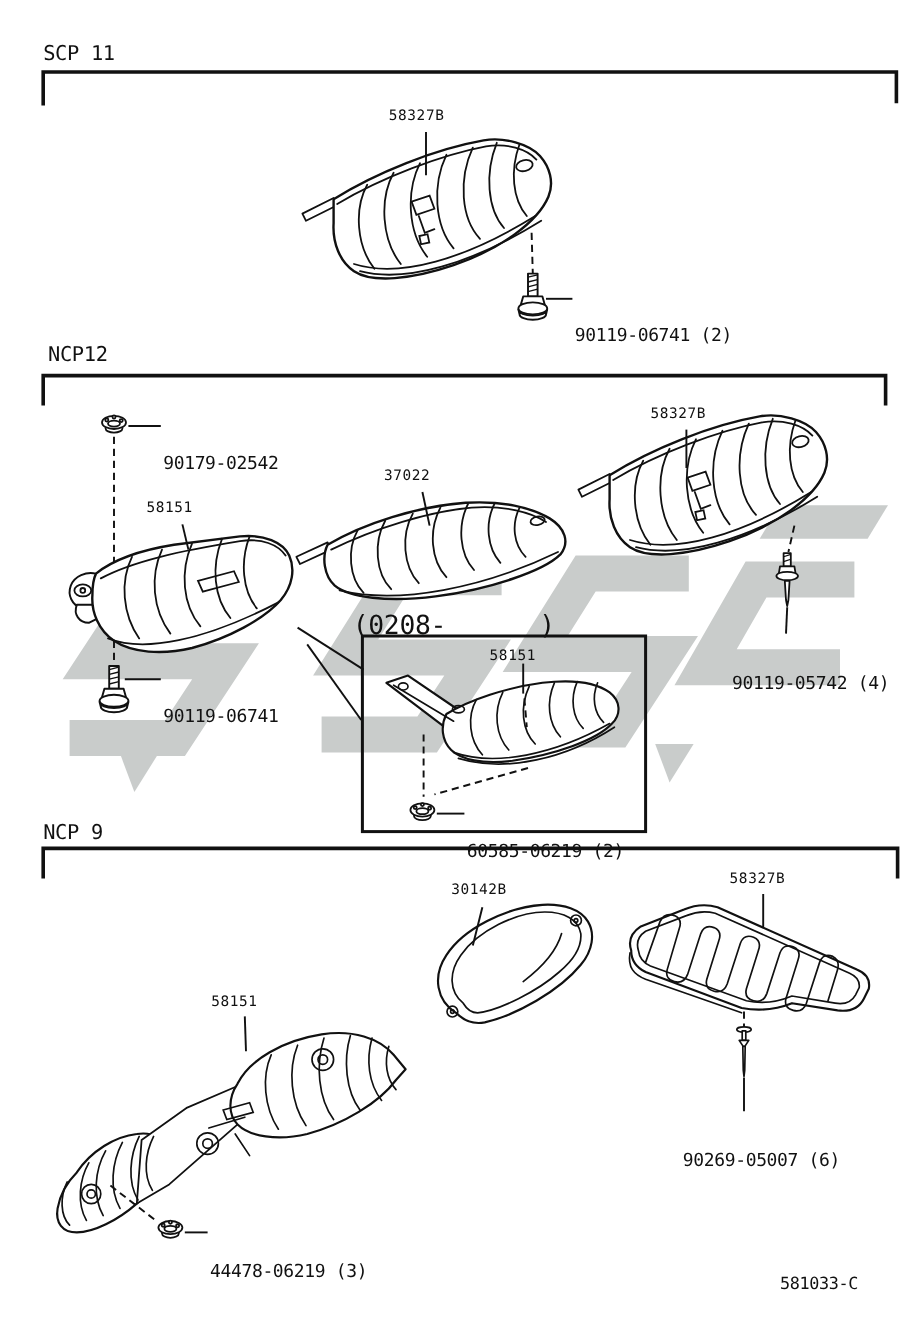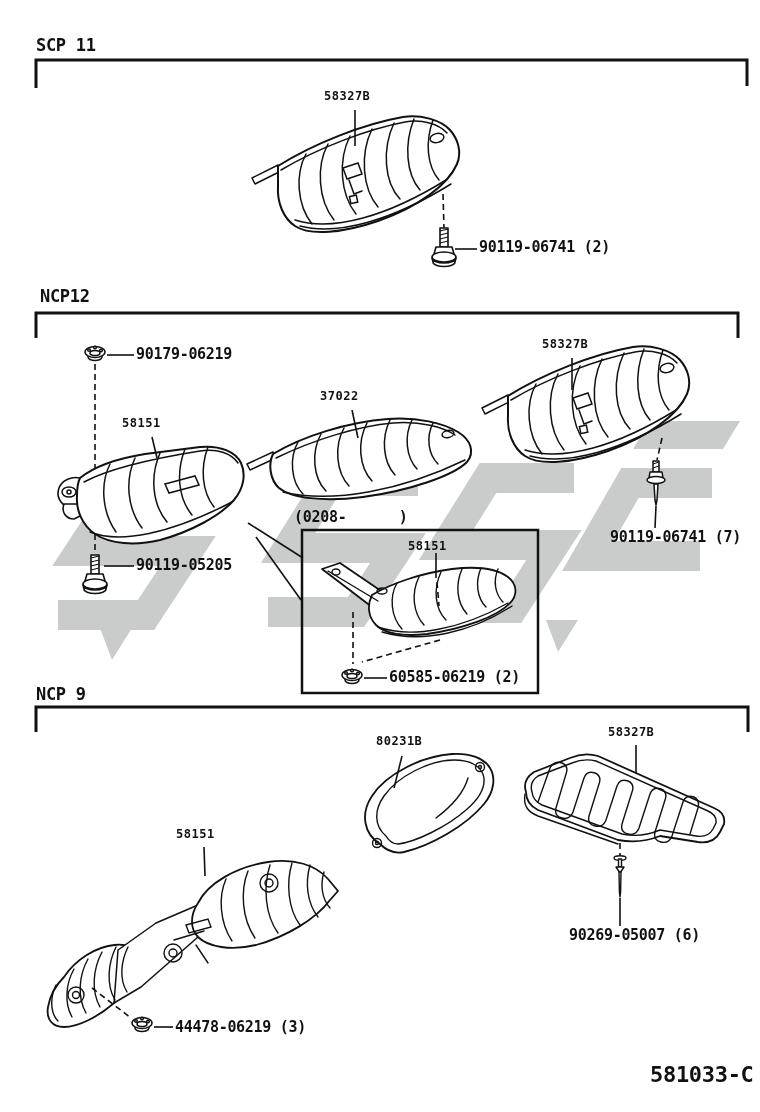--- a/index.html
+++ b/index.html
@@ -5,26 +5,26 @@
   html,body{margin:0;padding:0;}
   body{
     width:760px;height:1112px;position:relative;background:#ffffff;overflow:hidden;
     font-family:"DejaVu Sans Mono","Liberation Mono",monospace;color:#111;
   }
   svg.layer{position:absolute;left:0;top:0;}
   .panel{position:absolute;z-index:2;}
   .wm{z-index:0;}
   .underlines{z-index:1;}
   .overlines{z-index:3;pointer-events:none;}
-  .txt{position:absolute;z-index:4;font-weight:bold;line-height:1.05;white-space:nowrap;letter-spacing:-0.3px;}
+  .txt{position:absolute;z-index:4;font-weight:normal;line-height:1.05;white-space:nowrap;letter-spacing:-0.3px;}
   .hdr{font-size:17px;}
   .part{font-size:12px;letter-spacing:0.5px;}
-  .fast{font-size:15px;}
-  .range{font-size:15px;white-space:pre;}
-  .doc{font-size:22px;}
+  .fast{font-size:15px;margin-top:32px;}
+  .range{font-size:22px;white-space:pre;}
+  .doc{font-size:14px;}
 </style>
 </head>
 <body>
 
 <svg width="0" height="0" style="position:absolute" aria-hidden="true">
   <defs>
 
     <g id="shield-a">
       <g fill="#fff" stroke="#111" stroke-width="2" stroke-linejoin="round" stroke-linecap="round">
         <path d="M4,70 L30,57 L33,63 L7,76 Z" stroke-width="1.5"></path>
@@ -292,30 +292,30 @@
   <use href="#nut" x="352" y="678"></use>
   <use href="#nail-pin" x="620" y="878"></use>
   <use href="#nut" x="142" y="1026"></use>
 </svg>
 
 <div class="txt hdr" style="left:36px;top:37px">SCP 11</div>
 <div class="txt part" style="left:324px;top:90px">58327B</div>
 <div class="txt fast" style="left:479px;top:240px">90119-06741 (2)</div>
 
 <div class="txt hdr" style="left:40px;top:288px">NCP12</div>
-<div class="txt fast" style="left:136px;top:347px">90179-06219</div>
+<div class="txt fast" style="left:136px;top:347px">90179-02542</div>
 <div class="txt part" style="left:122px;top:417px">58151</div>
 <div class="txt part" style="left:320px;top:390px">37022</div>
 <div class="txt part" style="left:542px;top:338px">58327B</div>
-<div class="txt fast" style="left:136px;top:558px">90119-05205</div>
-<div class="txt fast" style="left:610px;top:530px">90119-06741 (7)</div>
+<div class="txt fast" style="left:136px;top:558px">90119-06741</div>
+<div class="txt fast" style="left:610px;top:530px">90119-05742 (4)</div>
 <div class="txt range" style="left:294px;top:510px">(0208-      )</div>
 <div class="txt part" style="left:408px;top:540px">58151</div>
 <div class="txt fast" style="left:389px;top:670px">60585-06219 (2)</div>
 
 <div class="txt hdr" style="left:36px;top:686px">NCP 9</div>
-<div class="txt part" style="left:376px;top:735px">80231B</div>
+<div class="txt part" style="left:376px;top:735px">30142B</div>
 <div class="txt part" style="left:608px;top:726px">58327B</div>
 <div class="txt part" style="left:176px;top:828px">58151</div>
 <div class="txt fast" style="left:569px;top:928px">90269-05007 (6)</div>
 <div class="txt fast" style="left:175px;top:1020px">44478-06219 (3)</div>
 
 <div class="txt doc" style="left:650px;top:1063px">581033-C</div>
 
 </body></html>

